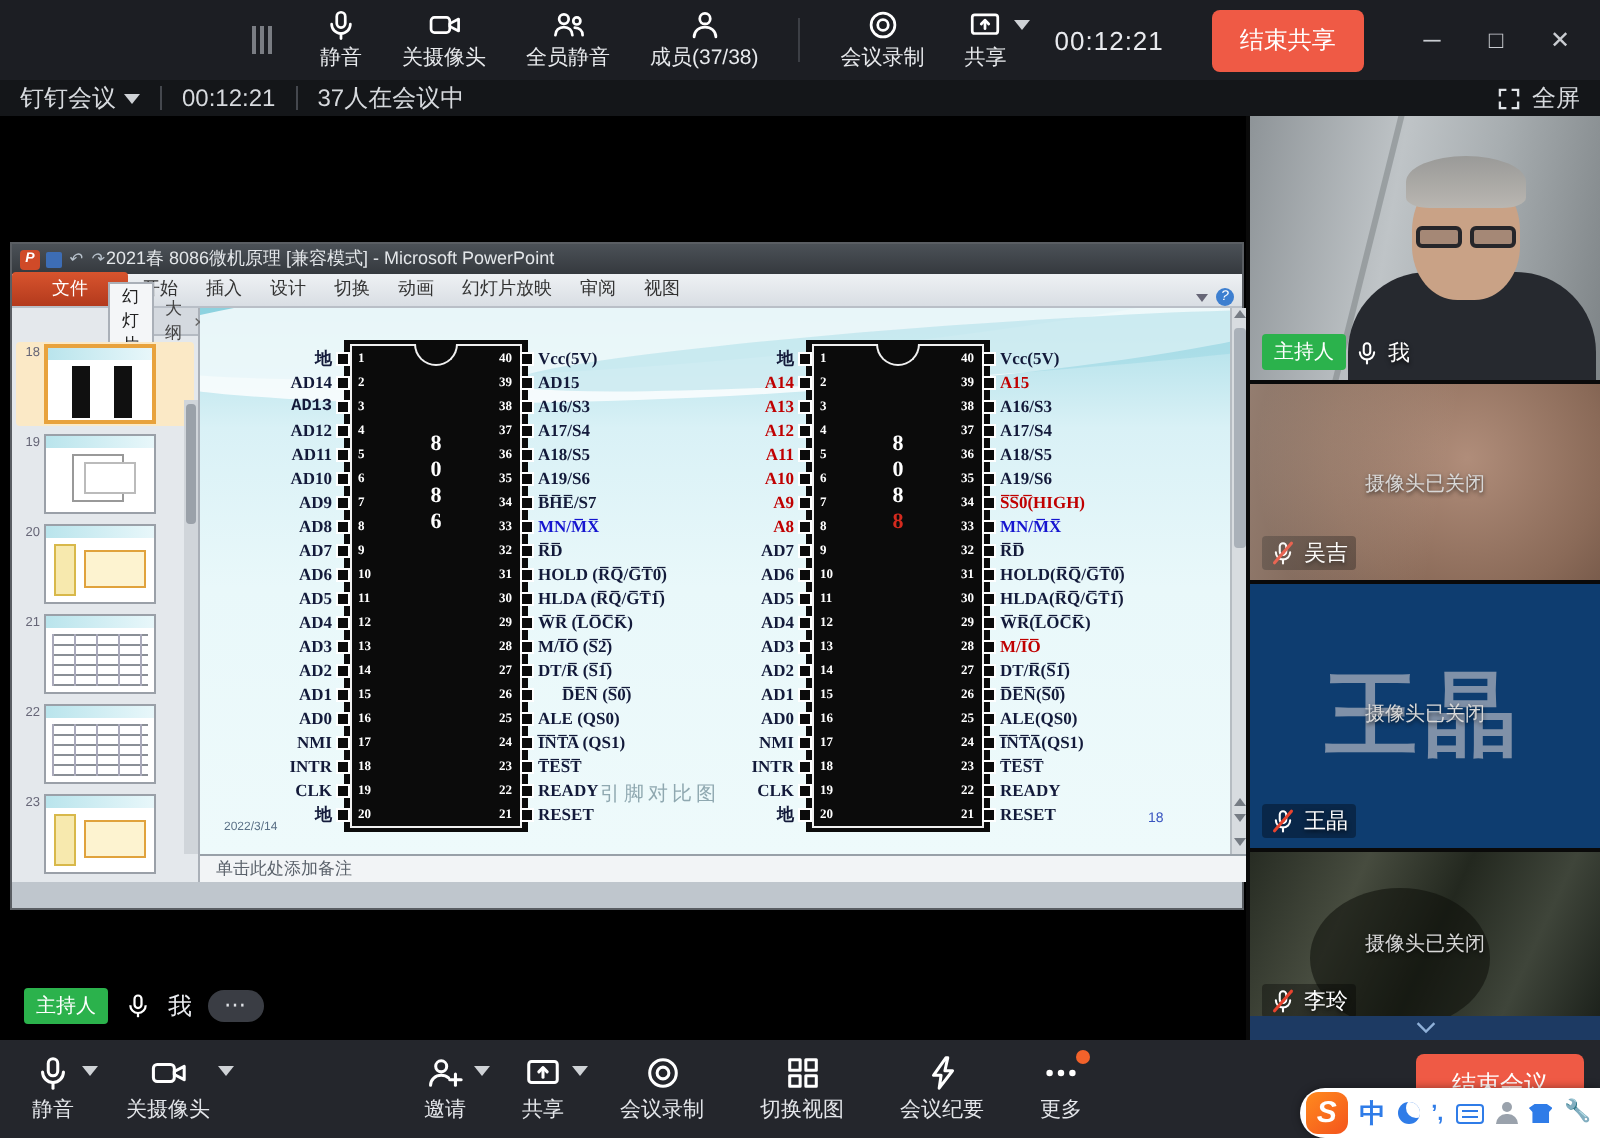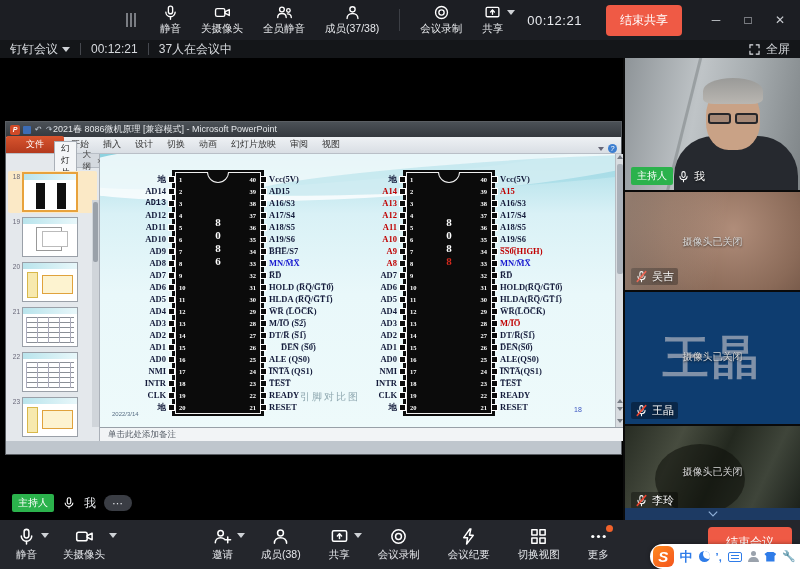--- a/index.html
+++ b/index.html
@@ -799,64 +799,55 @@
               <line x1="15.5" y1="10.5" x2="15.5" y2="16.5"></line>
               <line x1="12.5" y1="13.5" x2="18.5" y2="13.5"></line>
             </svg>
           </span>
           <i class="bb-caret"></i>
           <span class="lab">邀请</span>
         </div>
         <div class="bb-btn">
           <span style="position: relative;">
             <svg class="ic" style="width:19px;height:19px" viewBox="0 0 20 20" fill="none" stroke="#fff" stroke-width="1.6" stroke-linecap="round" stroke-linejoin="round">
-              <circle cx="10" cy="6.3" r="3.1"></circle>
-              <path d="M3.6 17c0-3.5 2.9-5.8 6.4-5.8s6.4 2.3 6.4 5.8"></path>
-            </svg>
-          </span>
-          <span class="lab">成员(38)</span>
-        </div>
-        <div class="bb-btn">
-          <span style="position: relative;">
-            <svg class="ic" style="width:19px;height:19px" viewBox="0 0 20 20" fill="none" stroke="#fff" stroke-width="1.6" stroke-linecap="round" stroke-linejoin="round">
               <rect x="2.5" y="4" width="15" height="11" rx="1.5"></rect>
               <path d="M10 12.2V7.4"></path>
               <path d="M7.8 9.4L10 7.1l2.2 2.3"></path>
             </svg>
           </span>
           <i class="bb-caret"></i>
           <span class="lab">共享</span>
         </div>
         <div class="bb-btn">
           <span style="position: relative;">
             <svg class="ic" style="width:19px;height:19px" viewBox="0 0 20 20" fill="none" stroke="#fff" stroke-width="1.6" stroke-linecap="round" stroke-linejoin="round">
               <circle cx="10" cy="10" r="7"></circle>
               <circle cx="10" cy="10" r="3.1"></circle>
             </svg>
           </span>
           <span class="lab">会议录制</span>
-        </div>
-        <div class="bb-btn">
-          <span style="position: relative;">
-            <svg class="ic" style="width:19px;height:19px" viewBox="0 0 20 20" fill="none" stroke="#fff" stroke-width="1.6" stroke-linecap="round" stroke-linejoin="round">
-              <path d="M11.5 2L5 11.2h4L8 18l7-9.2h-4l1.5-6.8z"></path>
-            </svg>
-          </span>
-          <span class="lab">会议纪要</span>
         </div>
         <div class="bb-btn">
           <span style="position: relative;">
             <svg class="ic" style="width:19px;height:19px" viewBox="0 0 20 20" fill="none" stroke="#fff" stroke-width="1.6" stroke-linecap="round" stroke-linejoin="round">
               <rect x="3" y="3" width="5.5" height="5.5"></rect>
               <rect x="11.5" y="3" width="5.5" height="5.5"></rect>
               <rect x="3" y="11.5" width="5.5" height="5.5"></rect>
               <rect x="11.5" y="11.5" width="5.5" height="5.5"></rect>
             </svg>
           </span>
           <span class="lab">切换视图</span>
+        </div>
+        <div class="bb-btn">
+          <span style="position: relative;">
+            <svg class="ic" style="width:19px;height:19px" viewBox="0 0 20 20" fill="none" stroke="#fff" stroke-width="1.6" stroke-linecap="round" stroke-linejoin="round">
+              <path d="M11.5 2L5 11.2h4L8 18l7-9.2h-4l1.5-6.8z"></path>
+            </svg>
+          </span>
+          <span class="lab">会议纪要</span>
         </div>
         <div class="bb-btn">
           <span style="position: relative;">
             <svg class="ic" style="width:19px;height:19px" viewBox="0 0 20 20" fill="none" stroke="#fff" stroke-width="1.6" stroke-linecap="round" stroke-linejoin="round">
               <circle cx="4" cy="10" r="1.7" fill="#fff" stroke="none"></circle>
               <circle cx="10" cy="10" r="1.7" fill="#fff" stroke="none"></circle>
               <circle cx="16" cy="10" r="1.7" fill="#fff" stroke="none"></circle>
             </svg>
           </span>
           <i class="notify-dot"></i>

